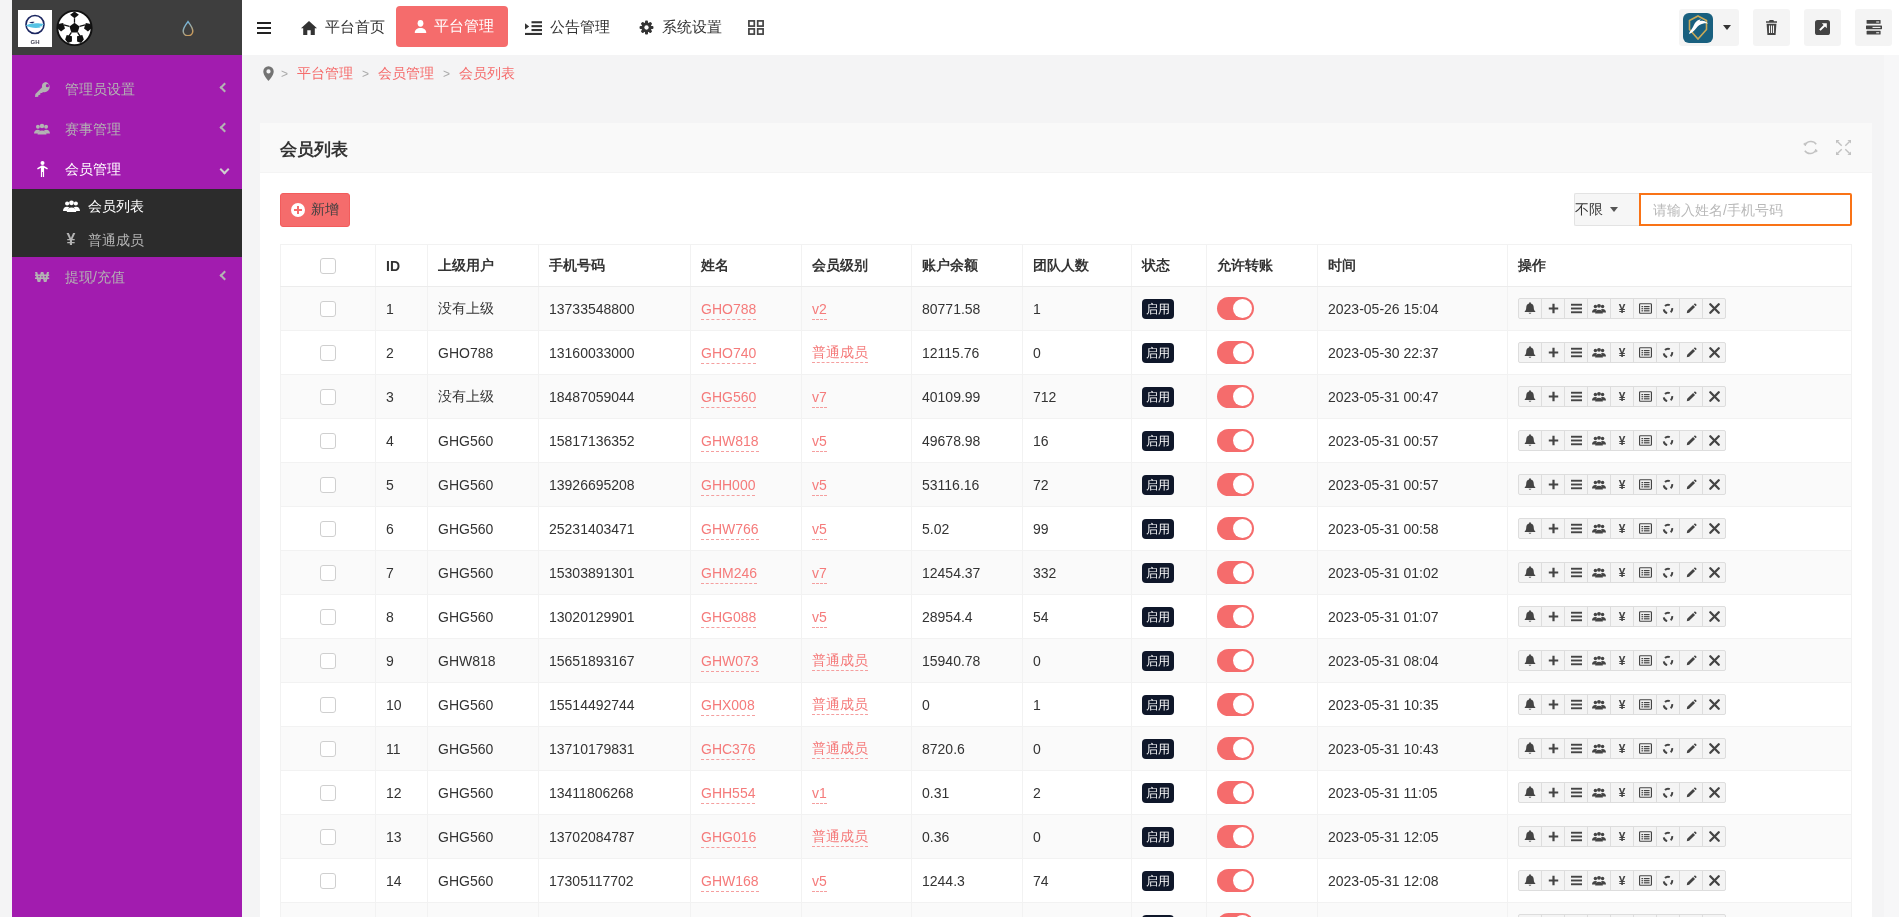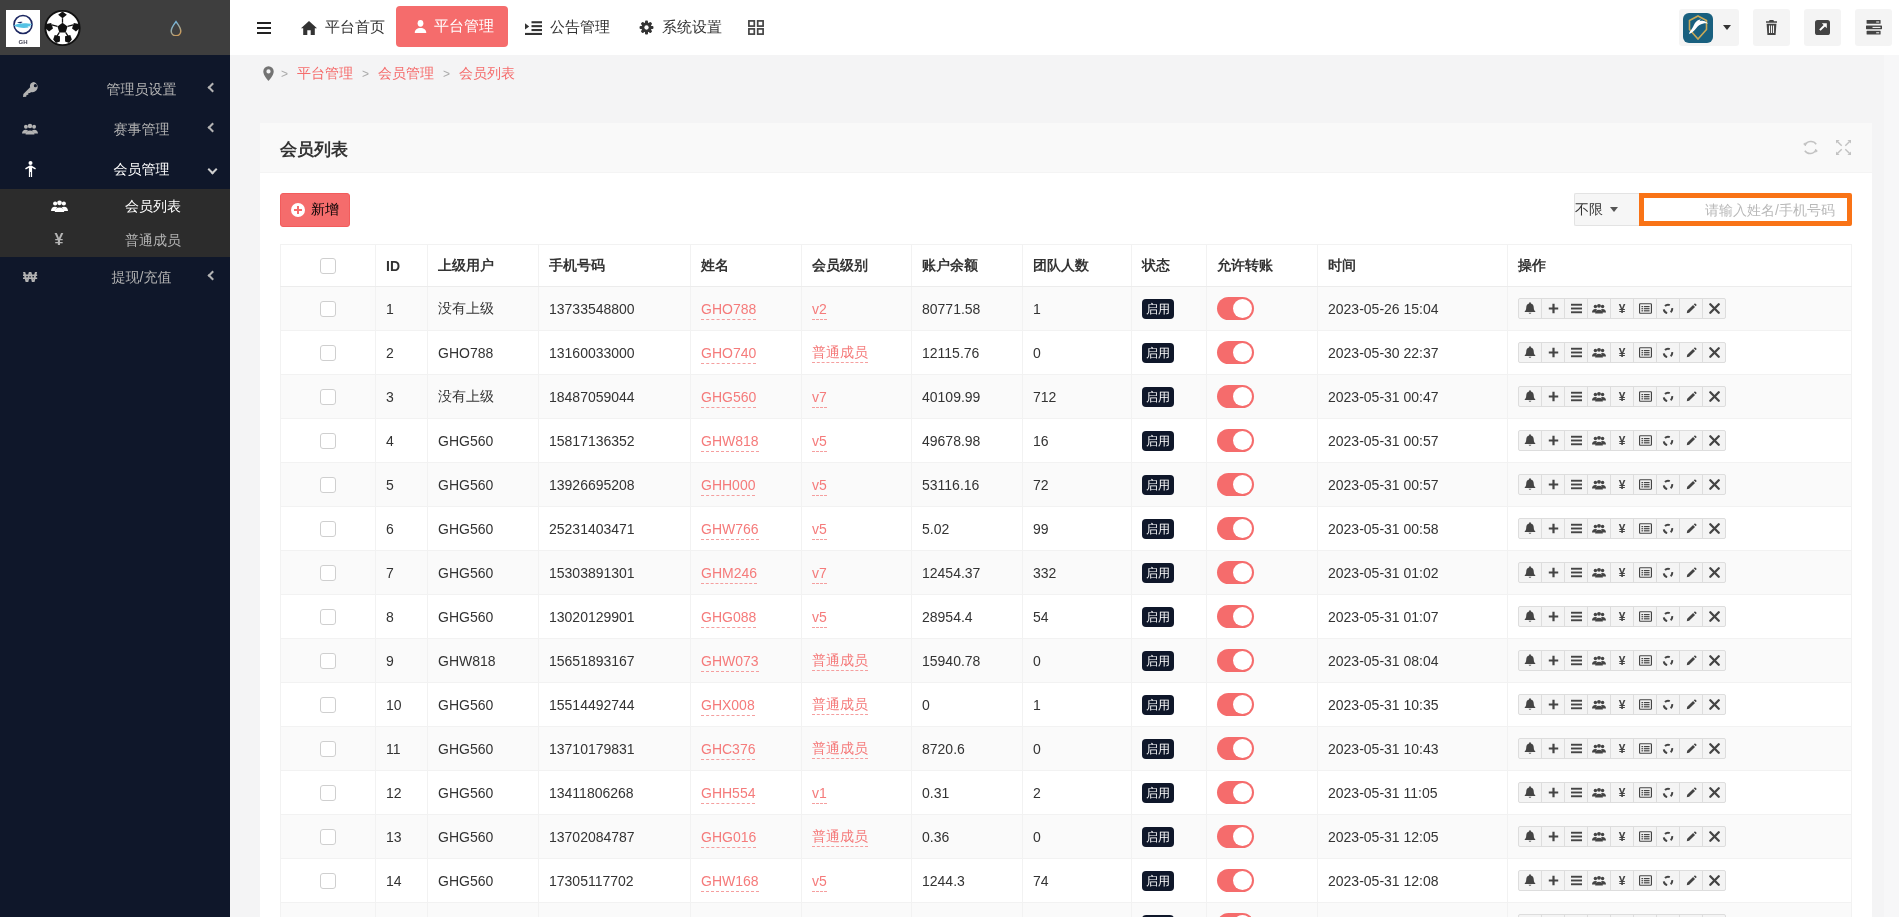--- a/index.html
+++ b/index.html
@@ -1,18 +1,18 @@
 <!DOCTYPE html>
 <html><head>
 <meta charset="utf-8">
 <style>
 * { margin:0; padding:0; box-sizing:border-box; }
 html,body { width:1899px; height:917px; overflow:hidden; font-family:"Liberation Sans",sans-serif; font-size:14px; color:#333; background:#f4f4f5; }
 
-.sidebar { position:fixed; left:0; top:0; width:230px; height:917px; background:#0f172a; z-index:30;text-align:center; }
+.sidebar { position:fixed; left:12px; top:0; width:230px; height:917px; background:#a21caf; z-index:30; }
 .brand { height:55px; background:#3e3e3e; position:relative; }
 .brand .logo-sq { position:absolute; left:6px; top:10px; width:34px; height:37px; background:#fff; }
 .brand .ball { position:absolute; left:44px; top:9px; }
 .brand .drop { position:absolute; left:170px; top:20px; }
 .menu { list-style:none; }
 .mi { height:40px; line-height:40px; color:#b3b3b3; position:relative; font-size:14px; }
 .mi .ic { position:absolute; left:22px; top:0; width:16px; height:40px; display:flex; align-items:center; justify-content:center; }
 .mi .tx { margin-left:53px; }
 .mi .chev { position:absolute; right:14px; top:14px; line-height:7px; height:11px; }
 .mi.on { color:#fff; }
@@ -43,25 +43,25 @@
 .bcrumb { height:37px; background:#f4f4f5; display:flex; align-items:center; font-size:14px; color:#999; }
 .bcrumb a { color:#f56c6c; text-decoration:none; margin:0 9px; }
 .bc-sep { color:#aaa; font-size:12px; }
 
 .content { padding:31px 27px 0 30px; background:#f4f4f5; height:825px; }
 .card { background:#fff; }
 .card-h { height:50px; background:#f9f9f9; border-bottom:1px solid #f4f4f4; position:relative; }
 .card-h .title { position:absolute; left:20px; top:15px; font-size:17px; font-weight:bold; color:#333; }
 .card-h .tools { position:absolute; right:20px; top:16px; display:flex; gap:16px; color:#b9b9b9; }
 .card-b { padding:20px 20px 0 20px; position:relative; }
-.btn-add { display:inline-flex; align-items:center; gap:6px; background:#f56c6c; border:1px solid #f25c5c; color:#000000; height:34px; padding:16px 10px; border-radius:3px; font-size:14px; }
+.btn-add { display:inline-flex; align-items:center; gap:6px; background:#f56c6c; border:1px solid #f25c5c; color:#404040; height:34px; padding:16px 10px; border-radius:3px; font-size:14px; }
 .srch { position:absolute; right:20px; top:20px; height:33px; display:flex; }
 .srch .dd { width:65px; background:#f6f6f6; border:1px solid #e3e3e3; border-right:none; display:flex; align-items:center; gap:7px; font-size:14px; color:#333; border-radius:2px 0 0 2px; }
 .srch .dd .caret { margin-left:0; border-top-color:#555; border-left-width:4px; border-right-width:4px; border-top-width:5px; }
-.srch input { width:213px; border:5px solid #f97316; outline:none; padding:4px 12px; font-size:14px; color:#333; font-family:"Liberation Sans",sans-serif; border-radius:0 2px 2px 0;text-align:right; }
+.srch input { width:213px; border:2px solid #f97316; outline:none; padding:4px 12px; font-size:14px; color:#333; font-family:"Liberation Sans",sans-serif; border-radius:0 2px 2px 0; }
 .srch input::placeholder { color:#b9b9b9; }
 
 table { border-collapse:collapse; table-layout:fixed; width:1571px; margin-top:17px; }
 th,td { border:1px solid #f2f2f2; font-size:14px; text-align:left; padding:0 0 0 10px; overflow:hidden; white-space:nowrap; }
 th { height:42px; font-weight:bold; color:#333; background:#fff; border-bottom-color:#ececec; }
 td { height:44px; color:#333; }
 tr.odd td { background:#fafafa; }
 .cb { display:inline-block; width:16px; height:16px; background:#fff; border:1px solid #cfcfcf; border-radius:3px; vertical-align:middle; }
 td.cc,th.cc { text-align:center; padding:0; }
 a.rl { color:#f57b7b; text-decoration:none; border-bottom:1px dashed #f59f9f; padding-bottom:2px; }

